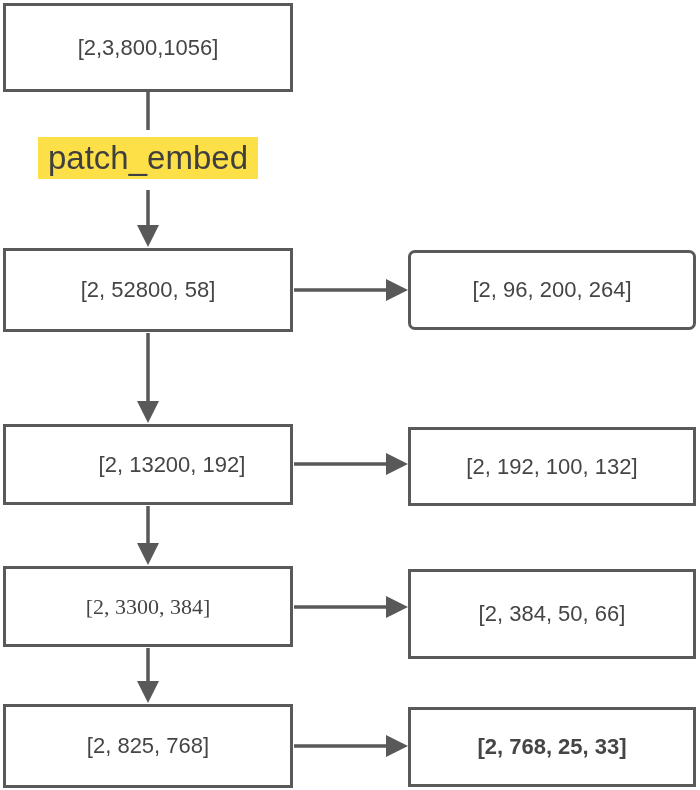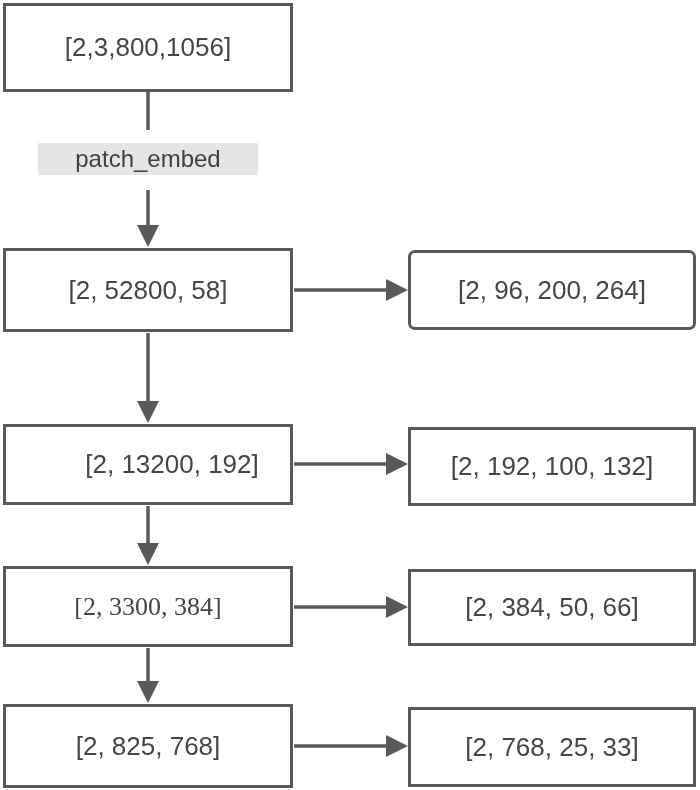--- a/index.html
+++ b/index.html
@@ -23,45 +23,45 @@
     height: 790px;
   }
   .node {
     position: absolute;
     box-sizing: border-box;
     background: #ffffff;
     border: 3px solid #595959;
     display: flex;
     align-items: center;
     justify-content: center;
-    font-size: 26px;
+    font-size: 22px;
     color: #454545;
     white-space: nowrap;
   }
   .edge-label {
     position: absolute;
     left: 38px;
-    top: 143px;
+    top: 137px;
     width: 220px;
     text-align: center;
-    font-size: 24px;
+    font-size: 33px;
     color: #3f3f3f;
-    background: #e5e5e5;
+    background: #fde047;
     padding: 2px 0;
   }
   
   .n-input  { left: 3px;   top: 3px;   width: 290px; height: 89px; }
   .n-s1-l   { left: 3px;   top: 248px; width: 290px; height: 84px; }
   .n-s1-r   { left: 408px; top: 250px; width: 288px; height: 80px; border-radius: 7px; }
   .n-s2-l   { left: 3px;   top: 424px; width: 290px; height: 81px; padding-left: 48px; }
   .n-s2-r   { left: 408px; top: 427px; width: 288px; height: 79px; }
   .n-s3-l   { left: 3px;   top: 566px; width: 290px; height: 81px; font-family: Liberation Serif, serif; }
-  .n-s3-r   { left: 408px; top: 569px; width: 288px; height: 77px; }
+  .n-s3-r   { left: 408px; top: 569px; width: 288px; height: 90px; }
   .n-s4-l   { left: 3px;   top: 704px; width: 290px; height: 84px; }
-  .n-s4-r   { left: 408px; top: 707px; width: 288px; height: 80px; }
+  .n-s4-r   { left: 408px; top: 707px; width: 288px; height: 80px; font-weight: bold; }
 </style>
 </head>
 <body>
 
 <div class="canvas">
 
   <svg class="edges" width="700" height="790" viewBox="0 0 700 790" xmlns="http://www.w3.org/2000/svg">
     <g stroke="#595959" stroke-width="3.5" fill="#595959">
 
       <line x1="148" y1="92" x2="148" y2="130"></line>

